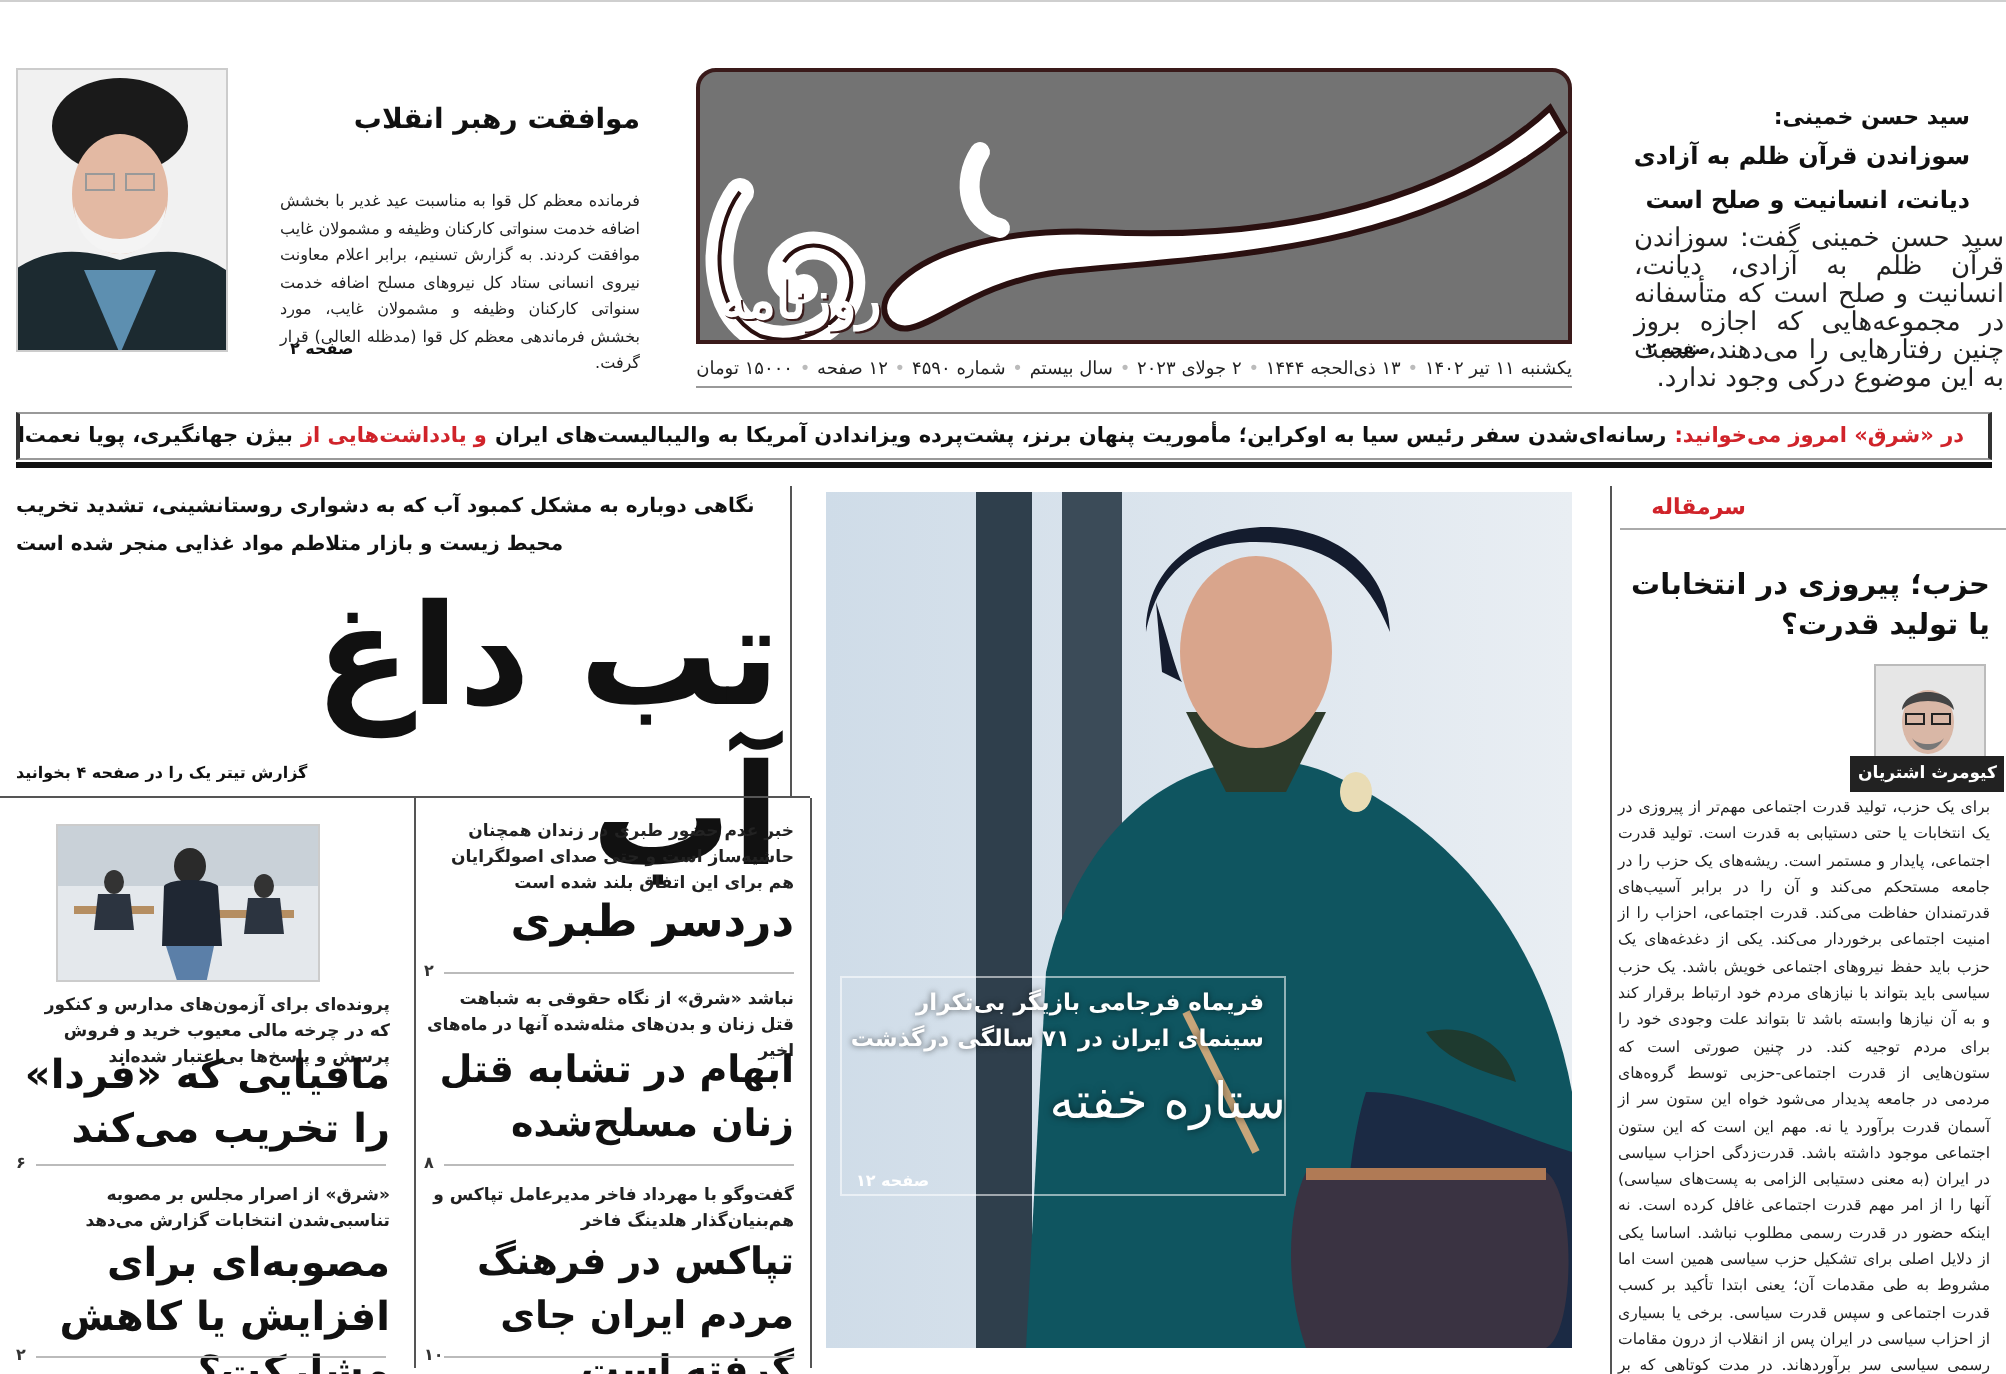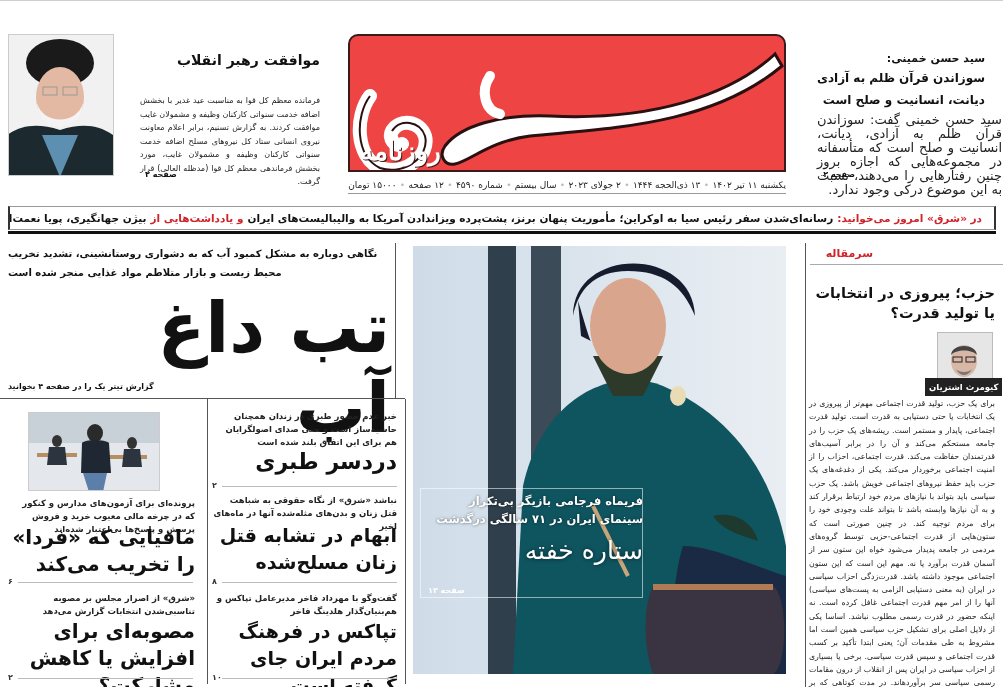--- a/index.html
+++ b/index.html
@@ -3,21 +3,21 @@
 <meta charset="utf-8">
 <style>
   * { box-sizing: border-box; margin: 0; padding: 0; }
   html, body { width: 1003px; height: 687px; overflow: hidden; background: #ffffff; }
   body { font-family: "DejaVu Sans", sans-serif; color: #111; position: relative; direction: rtl; }
 
   .abs { position: absolute; }
   .topline { left: 0; top: 0; width: 1003px; height: 1px; background: #cfcfcf; }
 
   
-  .masthead { left: 348px; top: 34px; width: 438px; height: 138px; background: #ef4444; border-radius: 10px 10px 0 0; border: 2px solid #3a1a1a; overflow: hidden; }
+  .masthead { left: 348px; top: 34px; width: 438px; height: 138px; background: #737373; border-radius: 10px 10px 0 0; border: 2px solid #3a1a1a; overflow: hidden; }
   .logo-svg { position: absolute; left: 0; top: 0; }
   .logo-sub { position: absolute; left: 10px; bottom: 4px; color: #fff; font-family: "DejaVu Serif", serif; font-size: 26px; font-weight: bold; text-shadow: 1px 1px 0 #3a1a1a; direction: rtl; }
   .dateline { left: 348px; top: 176px; width: 438px; height: 18px; font-size: 9px; color: #222; display: flex; justify-content: space-between; align-items: center; direction: rtl; border-bottom: 1px solid #999; }
   .dateline .sep { color: #bbb; }
 
   
   .tr-kicker { right: 18px; top: 52px; font-size: 11px; font-weight: bold; }
   .tr-title { right: 18px; top: 67px; width: 185px; font-size: 12px; font-weight: bold; line-height: 22px; text-align: right; }
   .tr-body { right: 1px; top: 113px; width: 185px; font-size: 13px; line-height: 14px; text-align: justify; color: #222; }
   .tr-page { right: 148px; top: 170px; font-size: 8px; font-weight: bold; }
@@ -39,21 +39,21 @@
   .ed-label { right: 130px; top: 247px; color: #d0232a; font-size: 11px; font-weight: bold; letter-spacing: 2px; }
   .ed-rule { left: 810px; top: 264px; width: 193px; height: 1px; background: #aaa; }
   .ed-title { right: 8px; top: 283px; width: 180px; font-size: 14.5px; font-weight: bold; line-height: 20px; text-align: right; }
   .ed-photo { left: 937px; top: 332px; width: 56px; height: 58px; background: #e8e8e8; border: 1px solid #bbb; overflow: hidden; }
   .ed-author { left: 925px; top: 378px; background: #222; color: #fff; font-size: 8.5px; font-weight: bold; padding: 4px 4px; }
   .ed-body { right: 8px; top: 397px; width: 186px; font-size: 7.8px; line-height: 13.3px; text-align: justify; color: #222; }
 
   
   .photo { left: 413px; top: 246px; width: 373px; height: 428px; overflow: hidden; background: #dde6ee; }
   .photo-caption-box { left: 420px; top: 488px; width: 223px; height: 110px; border: 1px solid rgba(255,255,255,0.55); }
-  .photo-kicker { left: 428px; top: 492px; width: 215px; color: #fff; font-size: 11.5px; font-weight: bold; line-height: 18px; text-align: right; text-shadow: 0 0 3px rgba(0,0,0,0.6); }
+  .photo-kicker { left: 417px; top: 492px; width: 215px; color: #fff; font-size: 11.5px; font-weight: bold; line-height: 18px; text-align: right; text-shadow: 0 0 3px rgba(0,0,0,0.6); }
   .photo-title { left: 428px; top: 536px; width: 215px; color: #fff; font-size: 25px; font-weight: normal; text-align: right; text-shadow: 0 0 4px rgba(0,0,0,0.6); }
   .photo-page { left: 428px; top: 586px; color: #fff; font-size: 8px; font-weight: bold; }
 
   
   .main-kicker { left: 8px; top: 244px; width: 380px; font-size: 10px; font-weight: bold; line-height: 19px; text-align: left; }
   .main-title { left: 90px; top: 288px; width: 300px; font-size: 70px; font-weight: bold; line-height: 80px; text-align: right; font-family: "DejaVu Sans", sans-serif; letter-spacing: -1px; }
   .main-note { left: 8px; top: 382px; font-size: 8px; font-weight: bold; }
   .main-rule { left: 0px; top: 398px; width: 405px; height: 1px; background: #555; }
   .side-rule-l { left: 395px; top: 243px; width: 1px; height: 155px; background: #555; }
 

